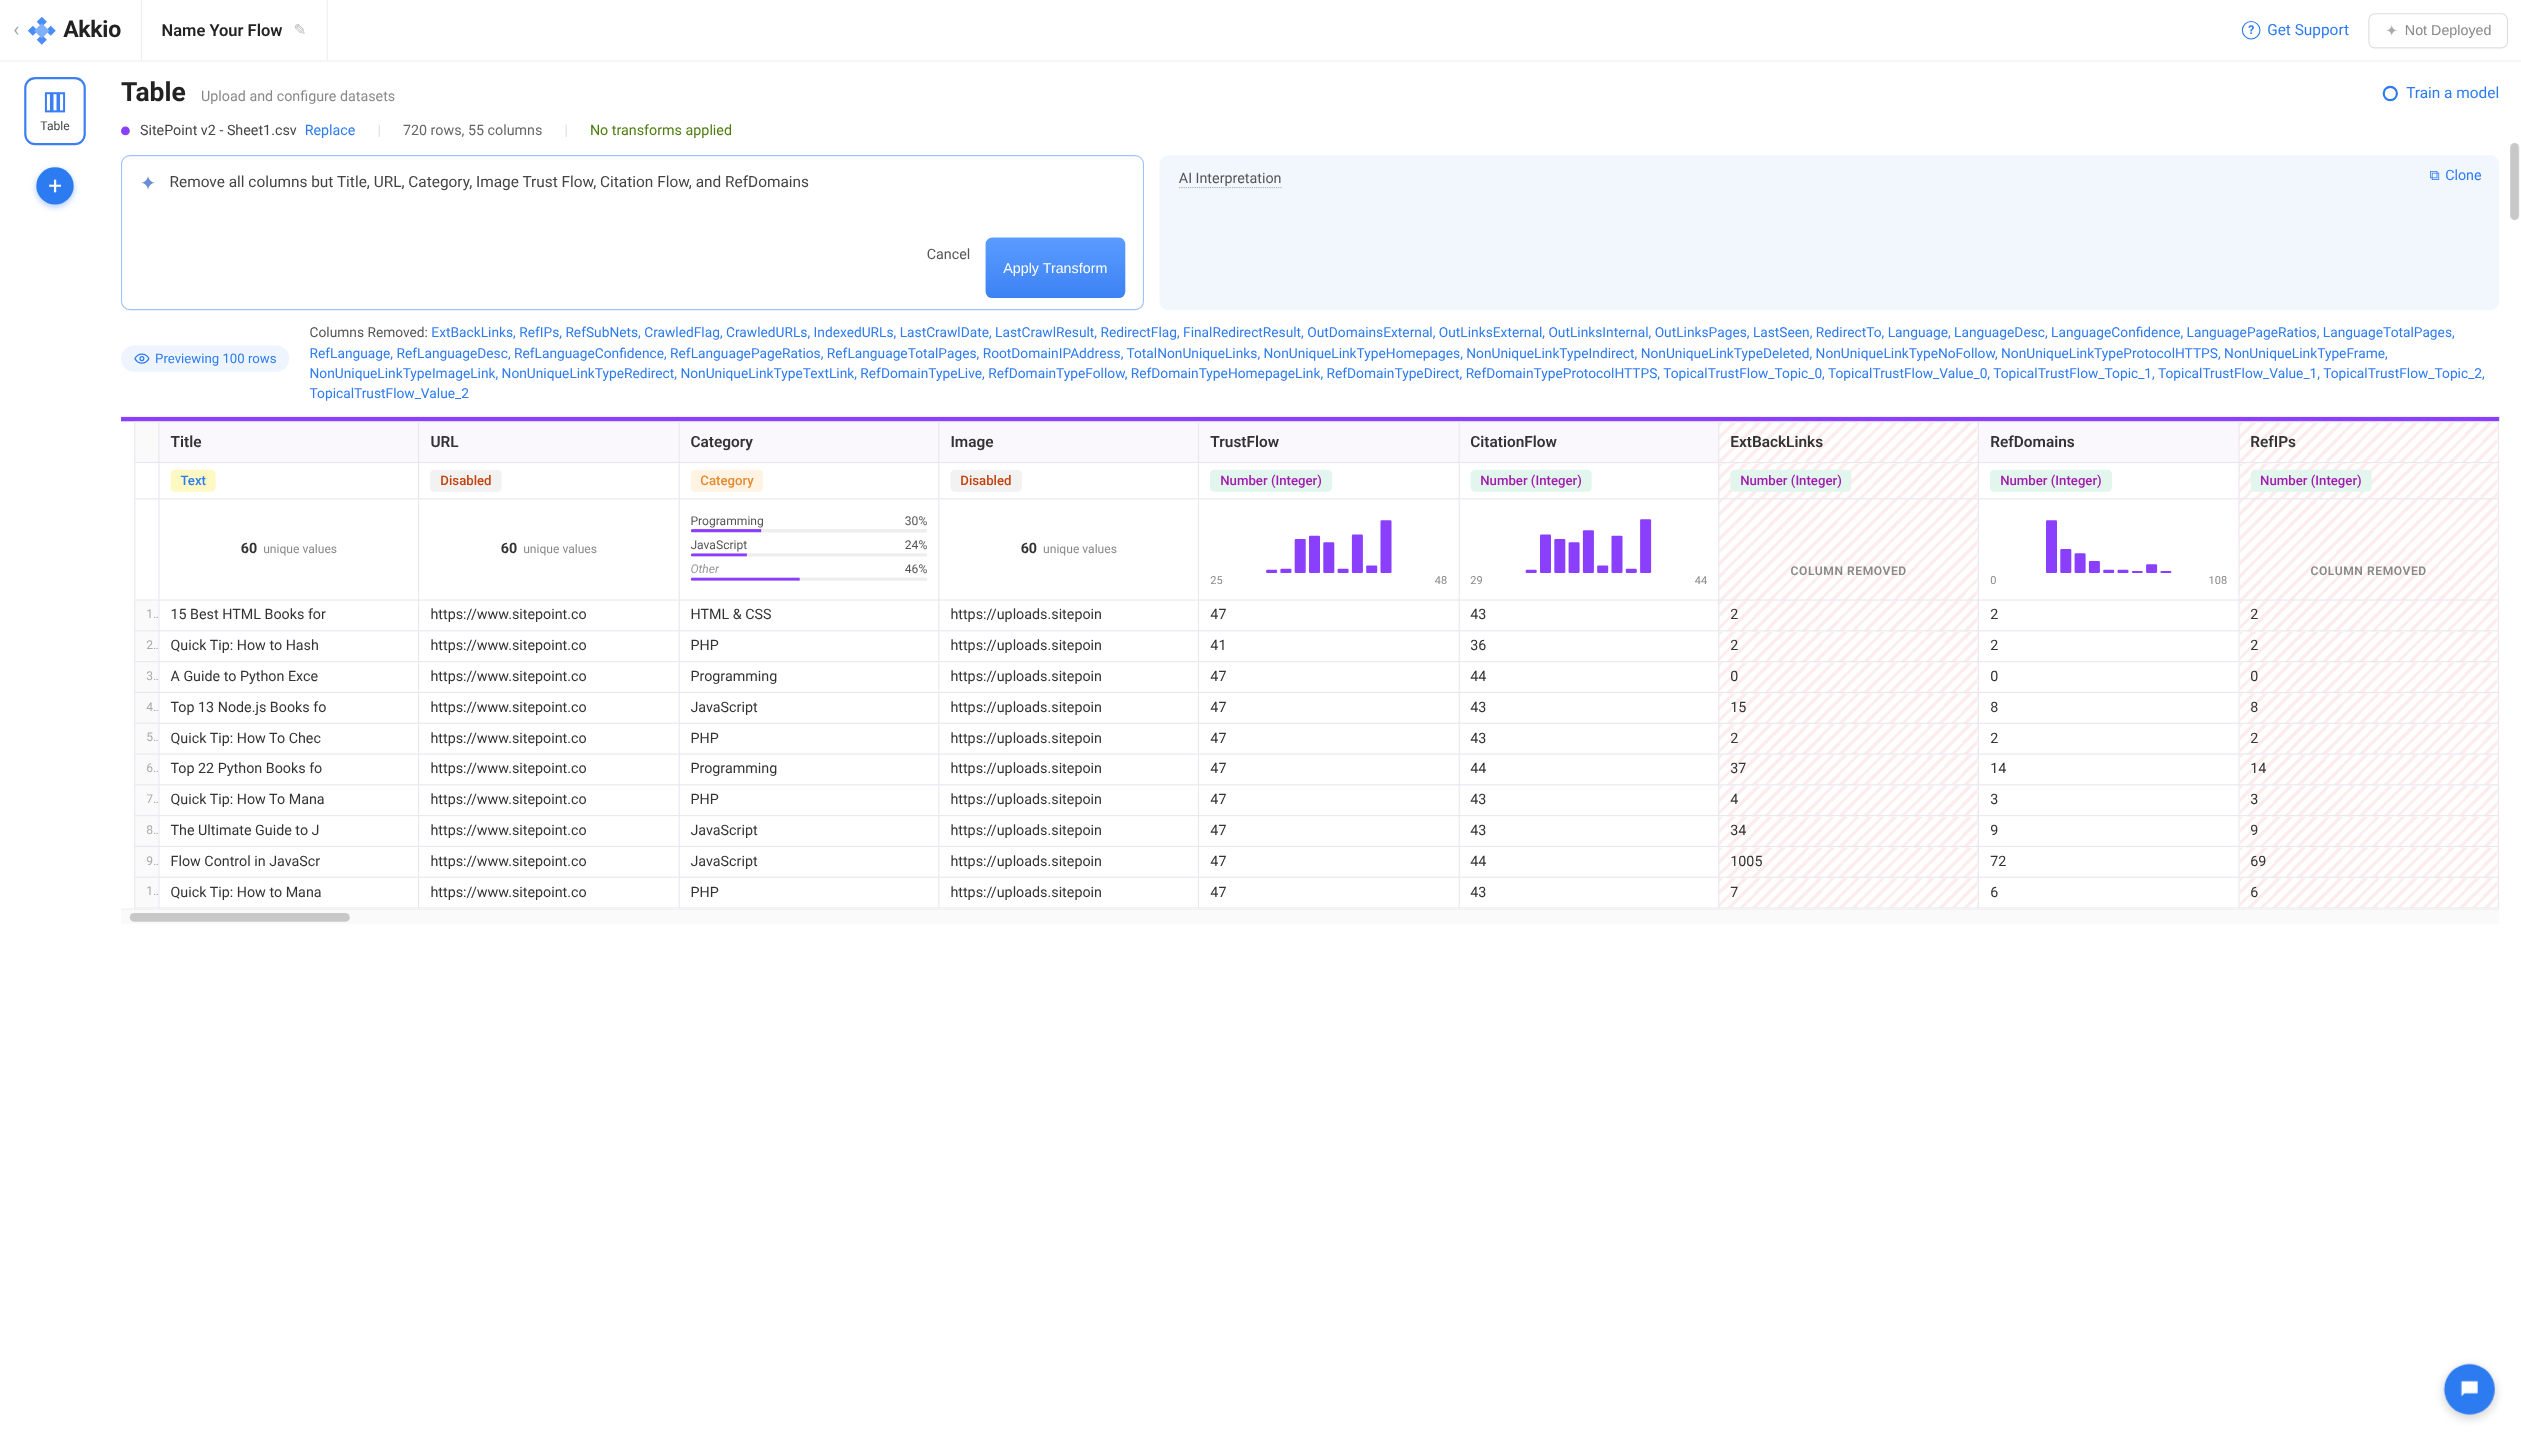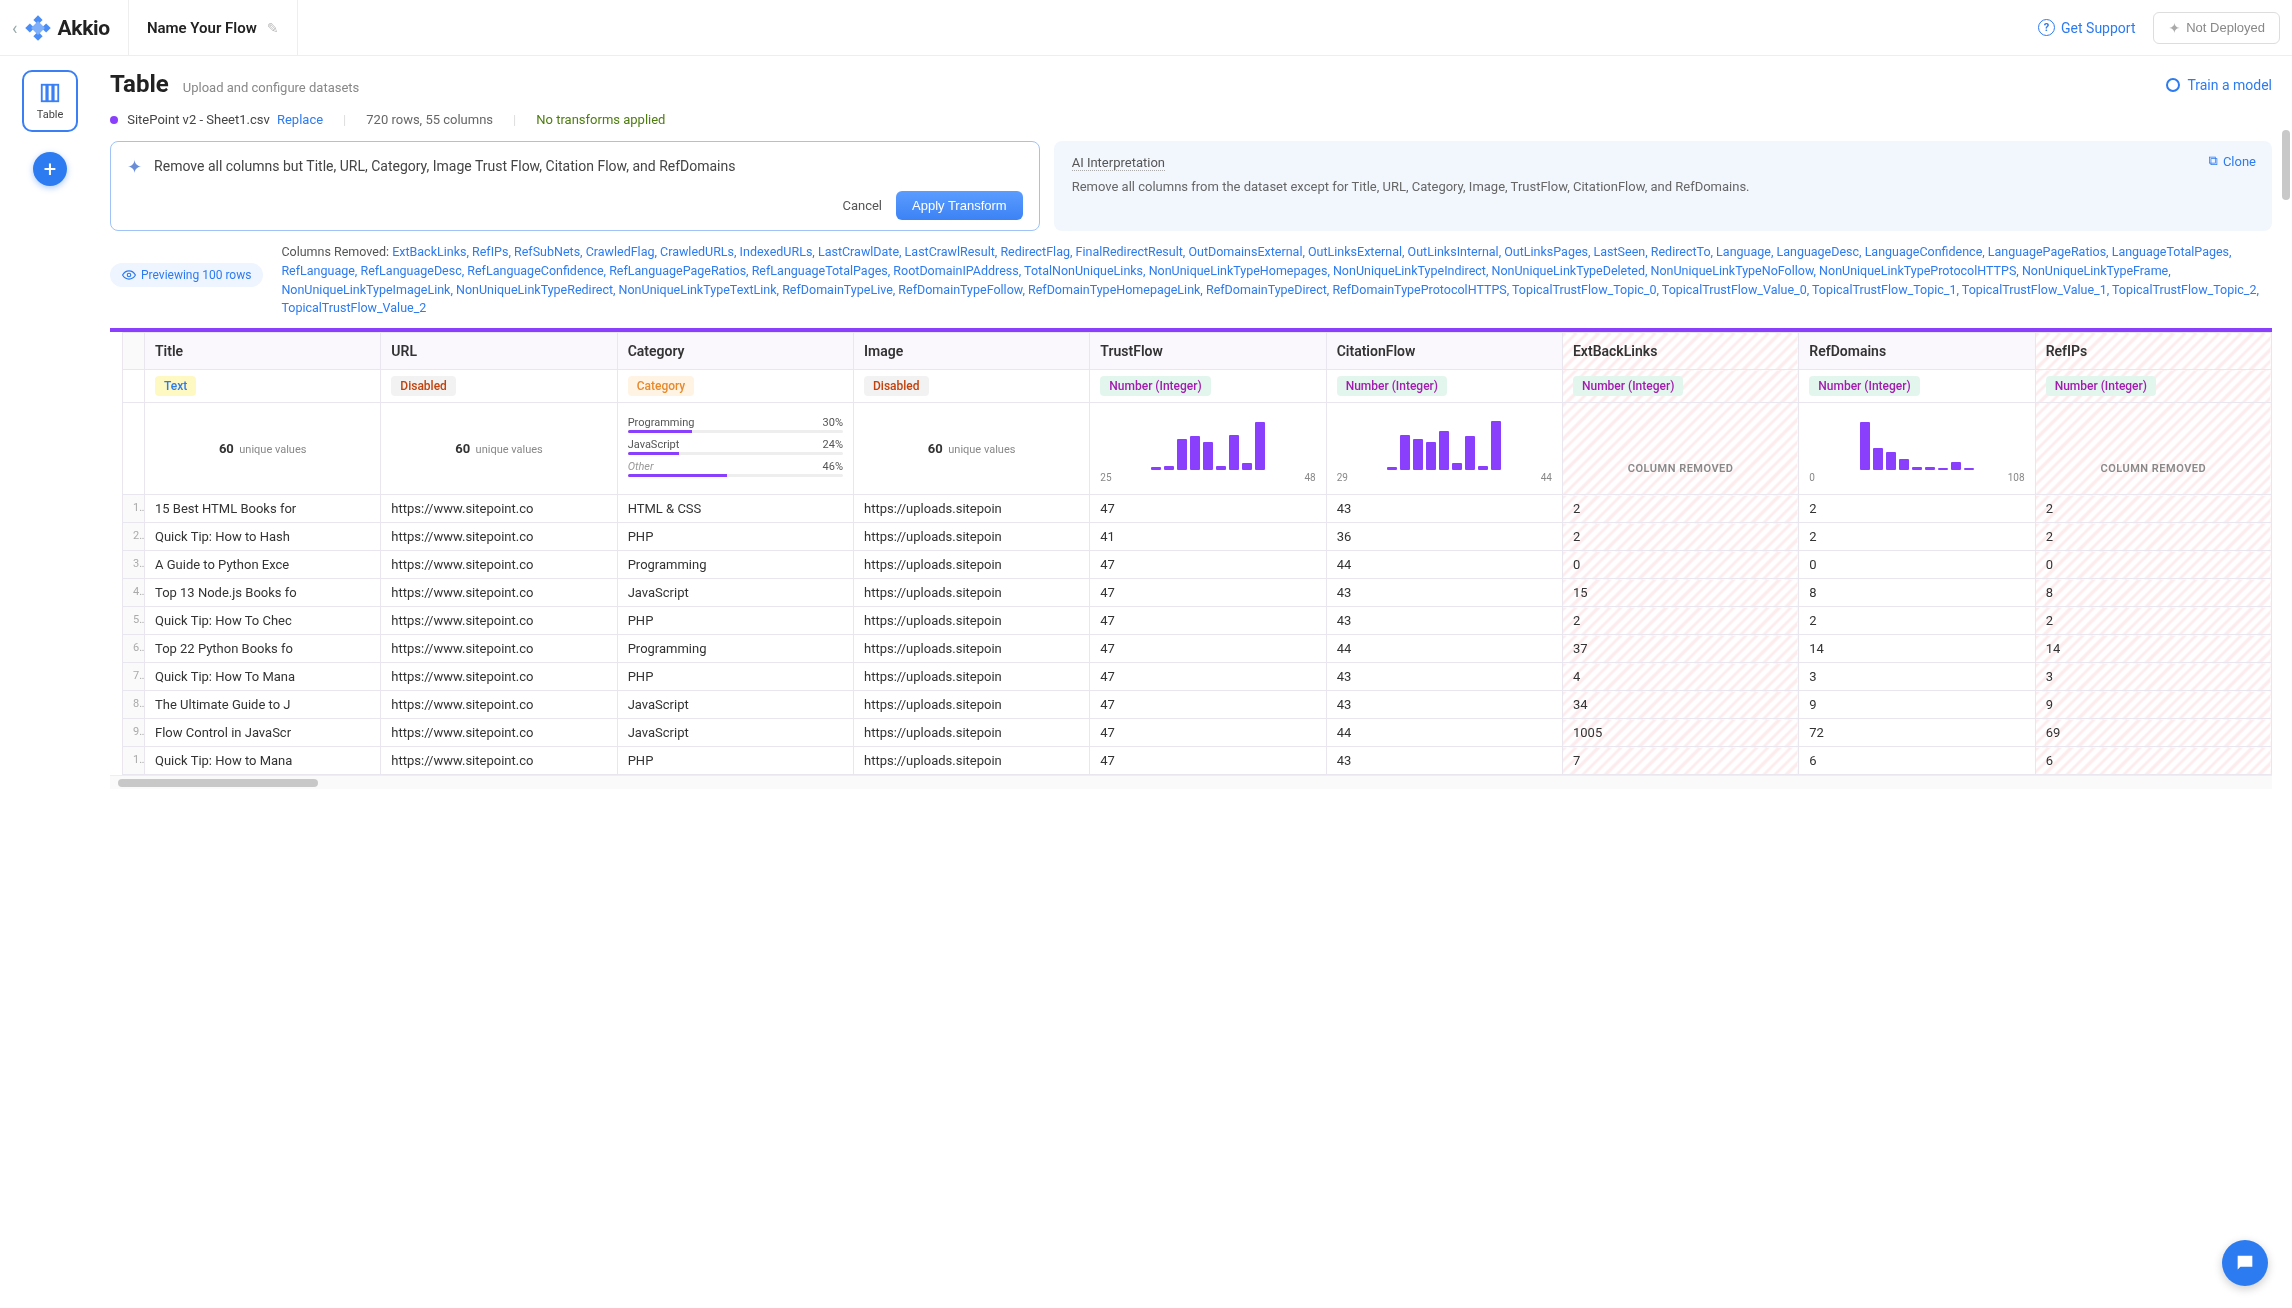--- a/index.html
+++ b/index.html
@@ -45,21 +45,21 @@
 .ds-meta { color: #666; }
 .ds-transforms { color: #4d7c0f; }
 
 .transform-row { display: flex; gap: 14px; margin-bottom: 12px; align-items: stretch; }
 .transform-card { flex: 0 0 43%; border: 1.5px solid #9fc3f7; border-radius: 8px; padding: 14px 16px 10px 16px; display: flex; flex-direction: column; }
 .tc-body { display: flex; gap: 12px; }
 .tc-icon { color: #6a8dd8; font-size: 18px; flex-shrink: 0; }
 .tc-text { font-size: 14px; color: #444; line-height: 1.5; }
 .tc-actions { display: flex; justify-content: flex-end; gap: 14px; margin-top: 14px; align-items: center; }
 .tc-cancel { color: #555; font-size: 13px; cursor: pointer; }
-.tc-apply { background: linear-gradient(180deg,#5a9cff,#3d82f5); color: #fff; border: none; padding: 7px 16px; border-radius: 6px; font-size: 13px; font-weight: 500; cursor: pointer; }
+.tc-apply { background: linear-gradient(180deg,#5a9cff,#3d82f5); color: #fff; border: none; padding: 20px 16px; border-radius: 6px; font-size: 13px; font-weight: 500; cursor: pointer; margin-top: 24px; }
 .interp-card { flex: 1; background: #f2f7fe; border-radius: 8px; padding: 14px 18px; position: relative; }
 .interp-title { font-size: 13px; color: #555; border-bottom: 1px dotted #aaa; display: inline-block; margin-bottom: 6px; }
 .interp-text { font-size: 13px; color: #666; line-height: 1.5; }
 .interp-clone { position: absolute; top: 12px; right: 16px; color: #2d7bf0; font-size: 13px; display: flex; align-items: center; gap: 5px; cursor: pointer; }
 
 .removed-row { display: flex; gap: 18px; margin-bottom: 10px; align-items: flex-start; }
 .preview-badge { background: #eef5ff; color: #2d7bf0; padding: 5px 12px; border-radius: 14px; font-size: 12px; display: flex; align-items: center; gap: 5px; flex-shrink: 0; margin-top: 20px; }
 .preview-eye { width: 14px; height: 14px; }
 .removed-text { font-size: 12.5px; color: #2d7bf0; line-height: 1.5; flex: 1; }
 .removed-label { color: #555; }
@@ -173,21 +173,20 @@
             <span class="tc-cancel">Cancel</span>
             <button class="tc-apply">Apply Transform</button>
           </div>
         </div>
         <div class="interp-card">
           <div class="interp-clone">
             <span>⧉</span>
             <span>Clone</span>
           </div>
           <div class="interp-title">AI Interpretation</div>
-          <div class="interp-text">Remove all columns from the dataset except for Title, URL, Category, Image, TrustFlow, CitationFlow, and RefDomains.</div>
         </div>
       </div>
 
       <div class="removed-row">
         <div class="preview-badge">
           <svg class="preview-eye" viewBox="0 0 24 24" fill="none" stroke="#2d7bf0" stroke-width="2">
             <path d="M1 12s4-7 11-7 11 7 11 7-4 7-11 7S1 12 1 12z"></path>
               <circle cx="12" cy="12" r="3"></circle>
           </svg>
           <span>Previewing 100 rows</span>

